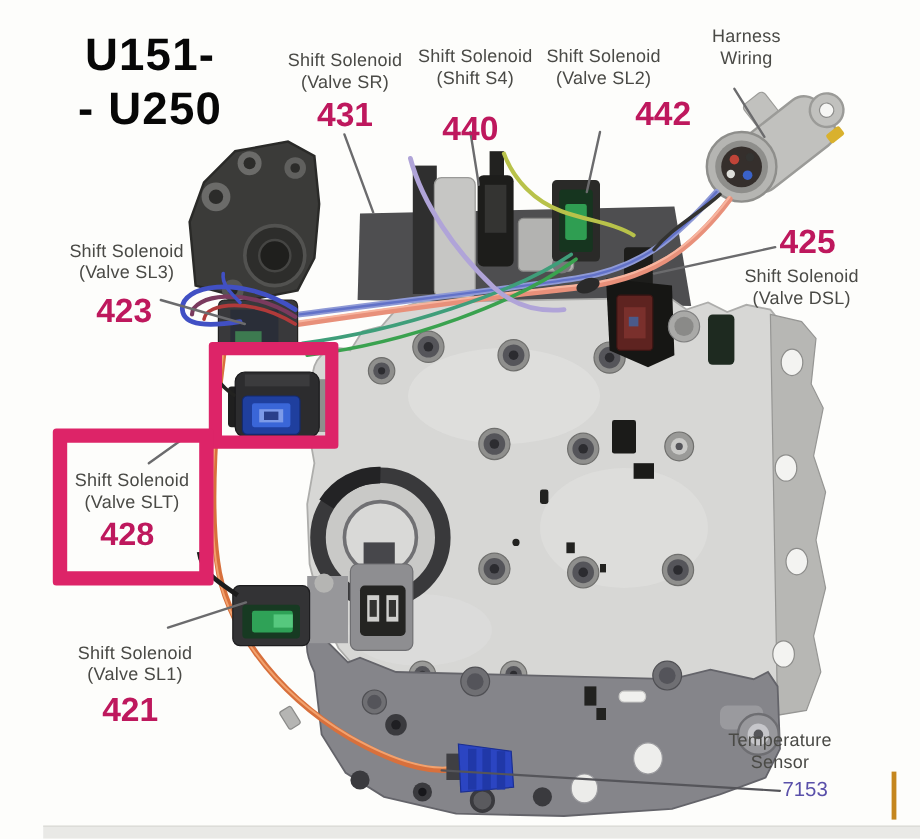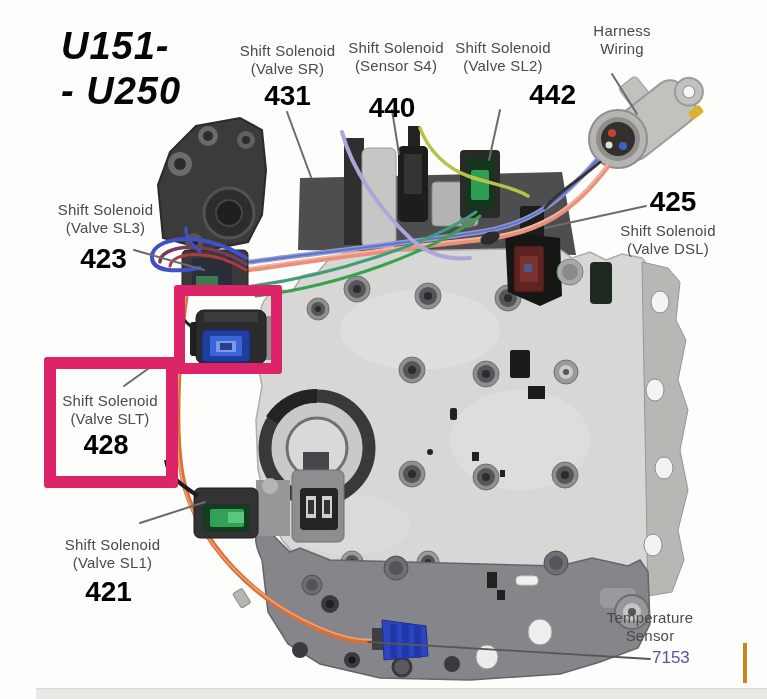--- a/index.html
+++ b/index.html
@@ -3,23 +3,23 @@
 <meta charset="utf-8">
 <style>
   html,body{margin:0;padding:0;background:#fdfdfb;}
   #stage{position:relative;width:767px;height:699px;overflow:hidden;
          background:#fdfdfb;font-family:"Liberation Sans",sans-serif;}
   #photo-svg{position:absolute;left:0;top:0;z-index:1;}
   .hl-box{position:absolute;z-index:2;border-style:solid;border-color:#dd2468;border-radius:3px;}
   .lbl{position:absolute;z-index:3;text-align:center;font:15px/1.22 "Liberation Sans",sans-serif;
        color:#4a4a46;letter-spacing:.2px;}
   .num{position:absolute;z-index:3;text-align:center;font-family:"Liberation Sans",sans-serif;
-       font-weight:700;font-size:28px;color:#000000;}
-  .title{position:absolute;left:61px;top:24px;width:162px;z-index:3;text-align:left;
-         font-weight:700;font-size:38px;line-height:1.18;color:#070707;letter-spacing:1px;font-style:italic;}
+       font-weight:700;font-size:28px;color:#be185d;}
+  .title{position:absolute;left:44px;top:24px;width:162px;z-index:3;text-align:center;
+         font-weight:700;font-size:38px;line-height:1.18;color:#070707;letter-spacing:1px;}
   .temp-num{position:absolute;left:652px;top:648px;width:70px;z-index:3;text-align:left;
             font-size:17px;color:#5a50aa;font-weight:400;}
   .bottom-strip{position:absolute;left:36px;top:688px;width:731px;height:11px;z-index:1;
                 background:#e9e9e6;border-top:1px solid #d9d9d5;}
   .orange-tick{position:absolute;left:743px;top:643px;width:4px;height:40px;z-index:2;
                background:#c5861e;}
 </style>
 </head>
 <body>
 
@@ -298,21 +298,21 @@
   </div>
 
   <div class="lbl" style="left:210px;top:42px;width:155px;">
     <div>Shift Solenoid</div>
     <div>(Valve SR)</div>
   </div>
   <div class="num" style="left:210px;top:80px;width:155px;">431</div>
 
   <div class="lbl" style="left:320px;top:39px;width:152px;">
     <div>Shift Solenoid</div>
-    <div>(Sensor S4)</div>
+    <div>(Shift S4)</div>
   </div>
   <div class="num" style="left:316px;top:92px;width:152px;">440</div>
 
   <div class="lbl" style="left:427px;top:39px;width:152px;">
     <div>Shift Solenoid</div>
     <div>(Valve SL2)</div>
   </div>
   <div class="num" style="left:424px;top:79px;width:152px;text-align:right;">442</div>
 
   <div class="lbl" style="left:558px;top:22px;width:128px;">

